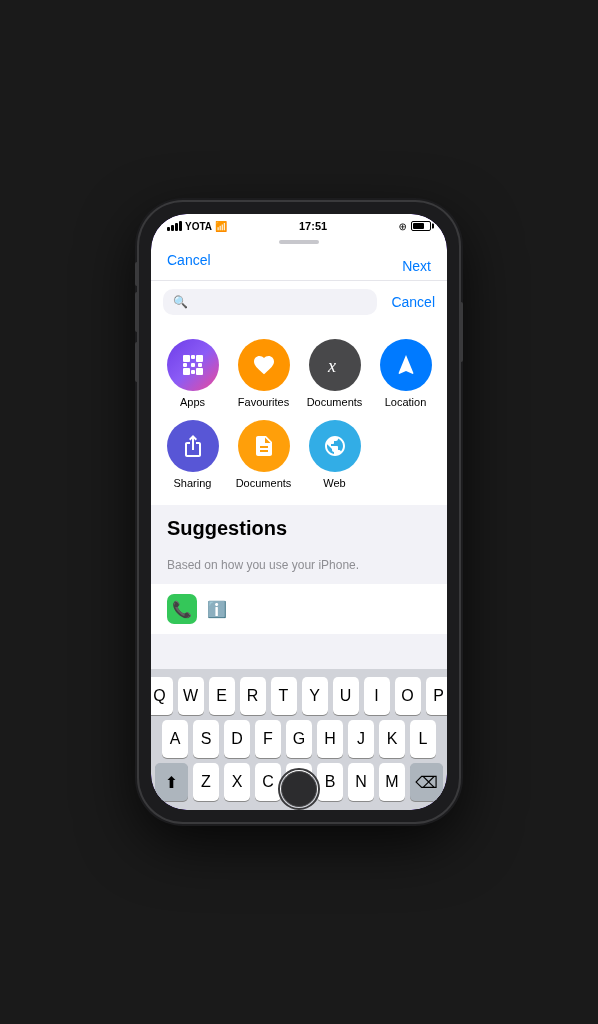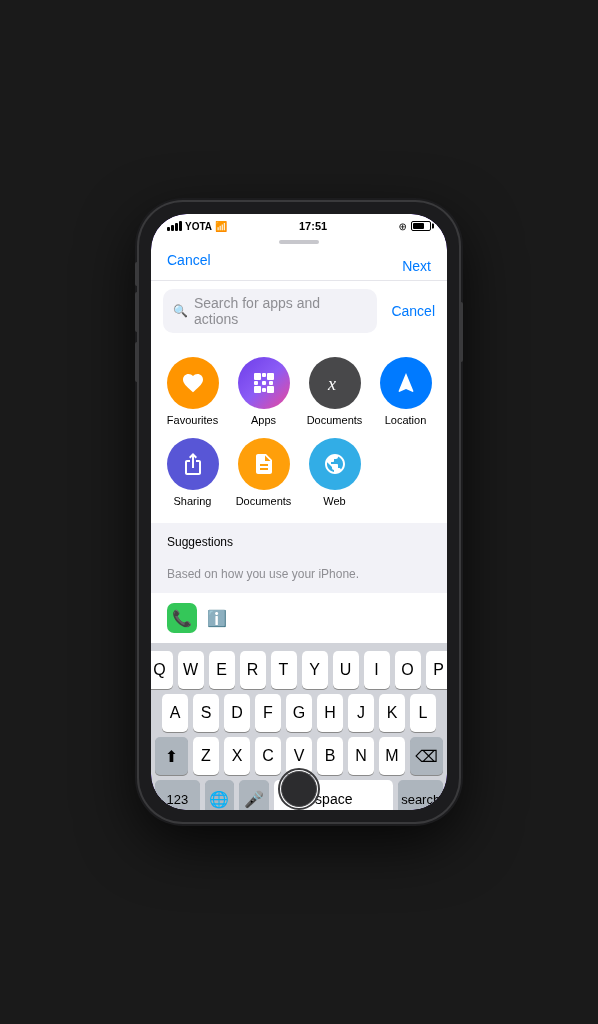--- a/index.html
+++ b/index.html
@@ -74,20 +74,21 @@
 
     
     .screen {
       width: 100%;
       height: 100%;
       background: #8b5cf6;
       border-radius: 36px;
       overflow: hidden;
       display: flex;
       flex-direction: column;
+      justify-content: center;
     }
 
     
     .status-bar {
       background: #fff;
       padding: 6px 16px 4px;
       display: flex;
       justify-content: space-between;
       align-items: center;
       flex-shrink: 0;
@@ -244,22 +245,22 @@
 
     
     .suggestions-section {
       background: #f2f2f7;
       flex: 1;
     }
     .suggestions-header {
       padding: 12px 16px 4px;
     }
     .suggestions-title {
-      font-size: 12px;
-      font-weight: 400;
+      font-size: 20px;
+      font-weight: 700;
       color: #000;
     }
     .suggestions-subtitle {
       font-size: 12px;
       color: #8e8e93;
       margin-top: 18px;
     }
     .suggestion-item {
       background: #fff;
       margin: 8px 0 0;
@@ -435,51 +436,50 @@
       <div class="nav-bar" style="position:relative;">
         <div class="nav-bar-handle"></div>
         <span style="color:#007aff;font-size:14px;margin-top:4px;">Cancel</span>
         <span style="color:#007aff;font-size:14px;margin-top:16px;">Next</span>
       </div>
 
       <div class="search-bar-container">
         <div style="display:flex;align-items:center;gap:6px;">
           <div class="search-bar" style="flex:1;">
             <span class="search-icon-svg">🔍</span>
-            <span class="search-input-text">Search for apps and actions</span>
           </div>
           <span class="search-cancel">Cancel</span>
         </div>
       </div>
 
       <div class="categories-section">
         <div class="categories-grid" id="categories-grid">
         <div class="category-item">
-              <div class="category-icon icon-favourites">
-                <svg width="24" height="24" viewBox="0 0 24 24" fill="white">
-                  <path d="M12 21.35l-1.45-1.32C5.4 15.36 2 12.28 2 8.5 2 5.42 4.42 3 7.5 3c1.74 0 3.41.81 4.5 2.09C13.09 3.81 14.76 3 16.5 3 19.58 3 22 5.42 22 8.5c0 3.78-3.4 6.86-8.55 11.54L12 21.35z"></path>
-                </svg>
-              </div>
-              <span class="category-label">Favourites</span>
-            </div>
-            <div class="category-item">
               <div class="category-icon icon-apps">
                 <svg width="24" height="24" viewBox="0 0 24 24" fill="white">
                   <rect x="2" y="2" width="7" height="7" rx="1"></rect>
                   <rect x="10" y="2" width="4" height="4" rx="1"></rect>
                   <rect x="15" y="2" width="7" height="7" rx="1"></rect>
                   <rect x="2" y="10" width="4" height="4" rx="1"></rect>
                   <rect x="10" y="10" width="4" height="4" rx="1"></rect>
                   <rect x="17" y="10" width="4" height="4" rx="1"></rect>
                   <rect x="2" y="15" width="7" height="7" rx="1"></rect>
                   <rect x="10" y="17" width="4" height="4" rx="1"></rect>
                   <rect x="15" y="15" width="7" height="7" rx="1"></rect>
                 </svg>
               </div>
               <span class="category-label">Apps</span>
+            </div>
+            <div class="category-item">
+              <div class="category-icon icon-favourites">
+                <svg width="24" height="24" viewBox="0 0 24 24" fill="white">
+                  <path d="M12 21.35l-1.45-1.32C5.4 15.36 2 12.28 2 8.5 2 5.42 4.42 3 7.5 3c1.74 0 3.41.81 4.5 2.09C13.09 3.81 14.76 3 16.5 3 19.58 3 22 5.42 22 8.5c0 3.78-3.4 6.86-8.55 11.54L12 21.35z"></path>
+                </svg>
+              </div>
+              <span class="category-label">Favourites</span>
             </div>
             <div class="category-item">
               <div class="category-icon icon-scripting">
                 <svg width="24" height="24" viewBox="0 0 24 24" fill="white">
                   <text x="5" y="19" font-size="18" font-style="italic" font-family="serif">x</text>
                 </svg>
               </div>
               <span class="category-label">Documents</span>
             </div>
             <div class="category-item">
@@ -560,27 +560,20 @@
           <div class="key">Z</div>
           <div class="key">X</div>
           <div class="key">C</div>
           <div class="key">V</div>
           <div class="key">B</div>
           <div class="key">N</div>
           <div class="key">M</div>
           <div class="key key-delete">⌫</div>
         </div>
 
-        <div class="keyboard-row">
-          <div class="key key-numbers">123</div>
-          <div class="key key-globe">🌐</div>
-          <div class="key key-mic">🎤</div>
-          <div class="key key-space">space</div>
-          <div class="key key-search">search</div>
-        </div>
       </div>
 
     </div>
   </div>
 
   <div class="home-button-area">
     <div class="home-button-inner"></div>
   </div>
 </div>
 

